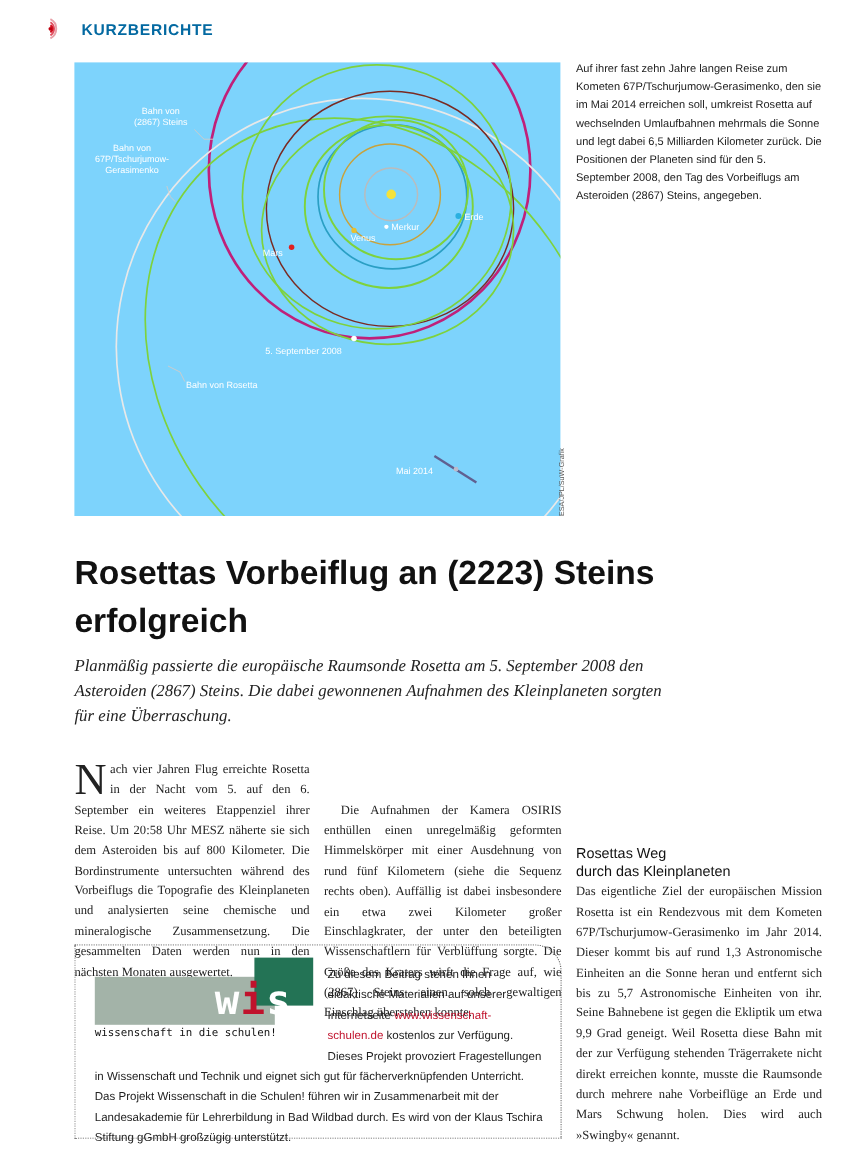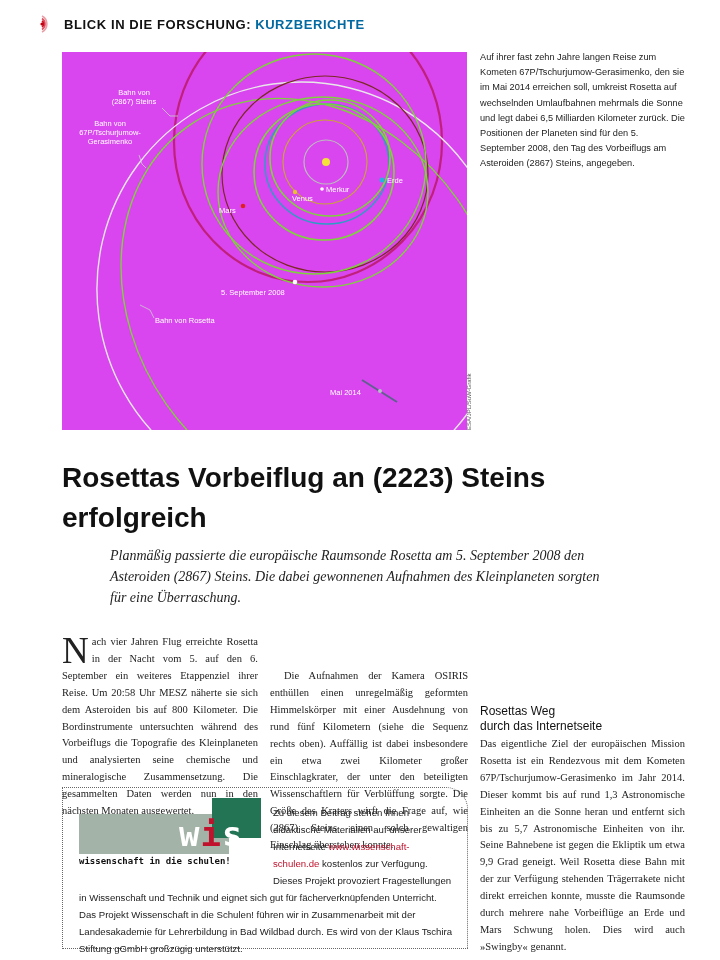--- a/index.html
+++ b/index.html
@@ -1,55 +1,54 @@
 <!DOCTYPE html>
 <html><head>
 <meta charset="utf-8">
 <style>
   html, body { margin:0; padding:0; background:#fff; }
   body { width:720px; height:960px; position:relative; overflow:hidden; font-family:"Liberation Sans", sans-serif; color:#222; }
   .header { position:absolute; left:38px; top:14px; display:flex; align-items:center; font-weight:bold; font-size:13px; letter-spacing:0.6px; }
   .header .logo { width:20px; height:20px; margin-right:6px; }
   .header .h1 { color:#111; }
   .header .h2 { color:#0369a1; margin-left:4px; }
-  .figure { position:absolute; left:62px; top:52px; width:405px; height:378px; background:#d946ef; }
+  .figure { position:absolute; left:62px; top:52px; width:405px; height:378px; background:#7dd3fc; }
   .figure svg { display:block; }
   .credit { position:absolute; left:466px; top:360px; width:12px; height:70px; font-size:6px; color:#555; writing-mode:vertical-rl; transform:rotate(180deg); }
   .caption { position:absolute; left:480px; top:50px; width:205px; font-size:9.2px; line-height:15.2px; color:#222; }
   .title { position:absolute; left:62px; top:458px; width:600px; font-size:28px; line-height:40px; font-weight:bold; color:#111; }
-  .lead { position:absolute; left:62px; top:545px; width:500px; font-family:"Liberation Serif", serif; font-style:italic; font-size:14px; line-height:21px; color:#222;margin-left:48px; }
+  .lead { position:absolute; left:62px; top:545px; width:500px; font-family:"Liberation Serif", serif; font-style:italic; font-size:14px; line-height:21px; color:#222; }
   .col { position:absolute; font-family:"Liberation Serif", serif; font-size:10.5px; line-height:16.9px; text-align:justify; color:#222; }
   .col p { margin:0; }
   .col p.indent { text-indent:14px; }
   .col1 { left:62px; top:634px; width:196px; }
   .col2 { left:270px; top:634px; width:198px; }
   .col3 { left:480px; top:634px; width:205px; }
   .dropcap { float:left; font-size:37px; line-height:30px; margin:2px 3px 0 0; font-family:"Liberation Serif", serif; }
   .subhead { font-family:"Liberation Sans", sans-serif; font-weight:normal; font-size:12px; line-height:15px; margin:16px 0 2px 0; color:#111; text-align:left; }
   .wisbox { position:absolute; left:62px; top:787px; width:404px; height:160px; border-top:1px dotted #666; border-left:1px dotted #666; border-right:1px dotted #666; border-bottom:1px dotted #666; border-top-right-radius:22px; }
   .wislogo { position:absolute; left:16px; top:10px; width:182px; height:70px;padding-left:27px; }
   .wislogo .grey { position:absolute; left:0; top:16px; width:150px; height:40px; background:#a3b3a8; }
   .wislogo .green { position:absolute; left:133px; top:0; width:49px; height:40px; background:#237355; }
   .wislogo .letters { position:absolute; left:100px; top:18px; font-family:"DejaVu Sans Mono", monospace; font-size:34px; font-weight:bold; line-height:36px; letter-spacing:1px; }
-  .wislogo .tag { position:absolute; left:0; top:58px; font-family:"DejaVu Sans Mono", monospace; font-size:9px; font-weight:bold; color:#111; }
+  .wislogo .tag { position:absolute; left:0; top:58px; font-family:"DejaVu Sans Mono", monospace; font-size:9px; font-weight:normal; color:#111; }
   .wistext { position:absolute; left:16px; top:16px; width:374px; font-size:9.6px; line-height:17px; color:#222; }
   .wistext .floatbox { float:left; width:194px; height:70px; }
   .link { color:#c0122c; }
 </style>
 </head>
 <body>
 
 <div class="header">
   <svg class="logo" viewBox="0 0 20 20">
     <path d="M4 2 A9 9 0 0 1 4 18" fill="none" stroke="#e8a0a8" stroke-width="1.6"></path>
     <path d="M4 4.5 A6.5 6.5 0 0 1 4 15.5" fill="none" stroke="#e05060" stroke-width="1.6"></path>
     <path d="M4 7 A3.5 3.5 0 0 1 4 13" fill="none" stroke="#d01020" stroke-width="1.8"></path>
     <circle cx="4" cy="10" r="1.6" fill="#c00010"></circle>
   </svg>
-  <span class="h1">BLICK IN DIE FORSCHUNG:</span>
   <span class="h2">KURZBERICHTE</span>
 </div>
 
 <div class="figure">
   <svg width="405" height="378" viewBox="0 0 405 378">
     <defs>
         <clipPath id="clip">
           <rect x="0" y="0" width="405" height="378"></rect>
         </clipPath>
       </defs>
@@ -106,21 +105,21 @@
   <p><span class="dropcap">N</span><span>ach vier Jahren Flug erreichte Rosetta in der Nacht vom 5. auf den 6. September ein weiteres Etappenziel ihrer Reise. Um 20:58 Uhr MESZ näherte sie sich dem Asteroiden bis auf 800 Kilometer. Die Bordinstrumente untersuchten während des Vorbeiflugs die Topografie des Kleinplaneten und analysierten seine chemische und mineralogische Zusammensetzung. Die gesammelten Daten werden nun in den nächsten Monaten ausgewertet.</span></p>
 </div>
 
 <div class="col col2">
   <p class="indent" style="margin-top:34px">Die Aufnahmen der Kamera OSIRIS enthüllen einen unregelmäßig geformten Himmelskörper mit einer Ausdehnung von rund fünf Kilometern (siehe die Sequenz rechts oben). Auffällig ist dabei insbesondere ein etwa zwei Kilometer großer Einschlagkrater, der unter den beteiligten Wissenschaftlern für Verblüffung sorgte. Die Größe des Kraters wirft die Frage auf, wie (2867) Steins einen solch gewaltigen Einschlag überstehen konnte.</p>
 </div>
 
 <div class="col col3">
   <div class="subhead" style="margin-top:70px">
     <div>Rosettas Weg</div>
-    <div>durch das Internetseite</div>
+    <div>durch das Kleinplaneten</div>
   </div>
   <p>Das eigentliche Ziel der europäischen Mission Rosetta ist ein Rendezvous mit dem Kometen 67P/Tschurjumow-Gerasimenko im Jahr 2014. Dieser kommt bis auf rund 1,3 Astronomische Einheiten an die Sonne heran und entfernt sich bis zu 5,7 Astronomische Einheiten von ihr. Seine Bahnebene ist gegen die Ekliptik um etwa 9,9 Grad geneigt. Weil Rosetta diese Bahn mit der zur Verfügung stehenden Trägerrakete nicht direkt erreichen konnte, musste die Raumsonde durch mehrere nahe Vorbeiflüge an Erde und Mars Schwung holen. Dies wird auch »Swingby« genannt.</p>
 </div>
 
 <div class="wisbox">
   <div class="wistext">
     <div class="floatbox"></div>
     <span>Zu diesem Beitrag stehen Ihnen didaktische Materialien auf unserer Internetseite </span><a class="link">www.wissenschaft-schulen.de</a><span> kostenlos zur Verfügung. Dieses Projekt provoziert Fragestellungen in Wissenschaft und Technik und eignet sich gut für fächerverknüpfenden Unterricht. Das Projekt Wissenschaft in die Schulen! führen wir in Zusammenarbeit mit der Landesakademie für Lehrerbildung in Bad Wildbad durch. Es wird von der Klaus Tschira Stiftung gGmbH großzügig unterstützt.</span>
   </div>
   <div class="wislogo">

